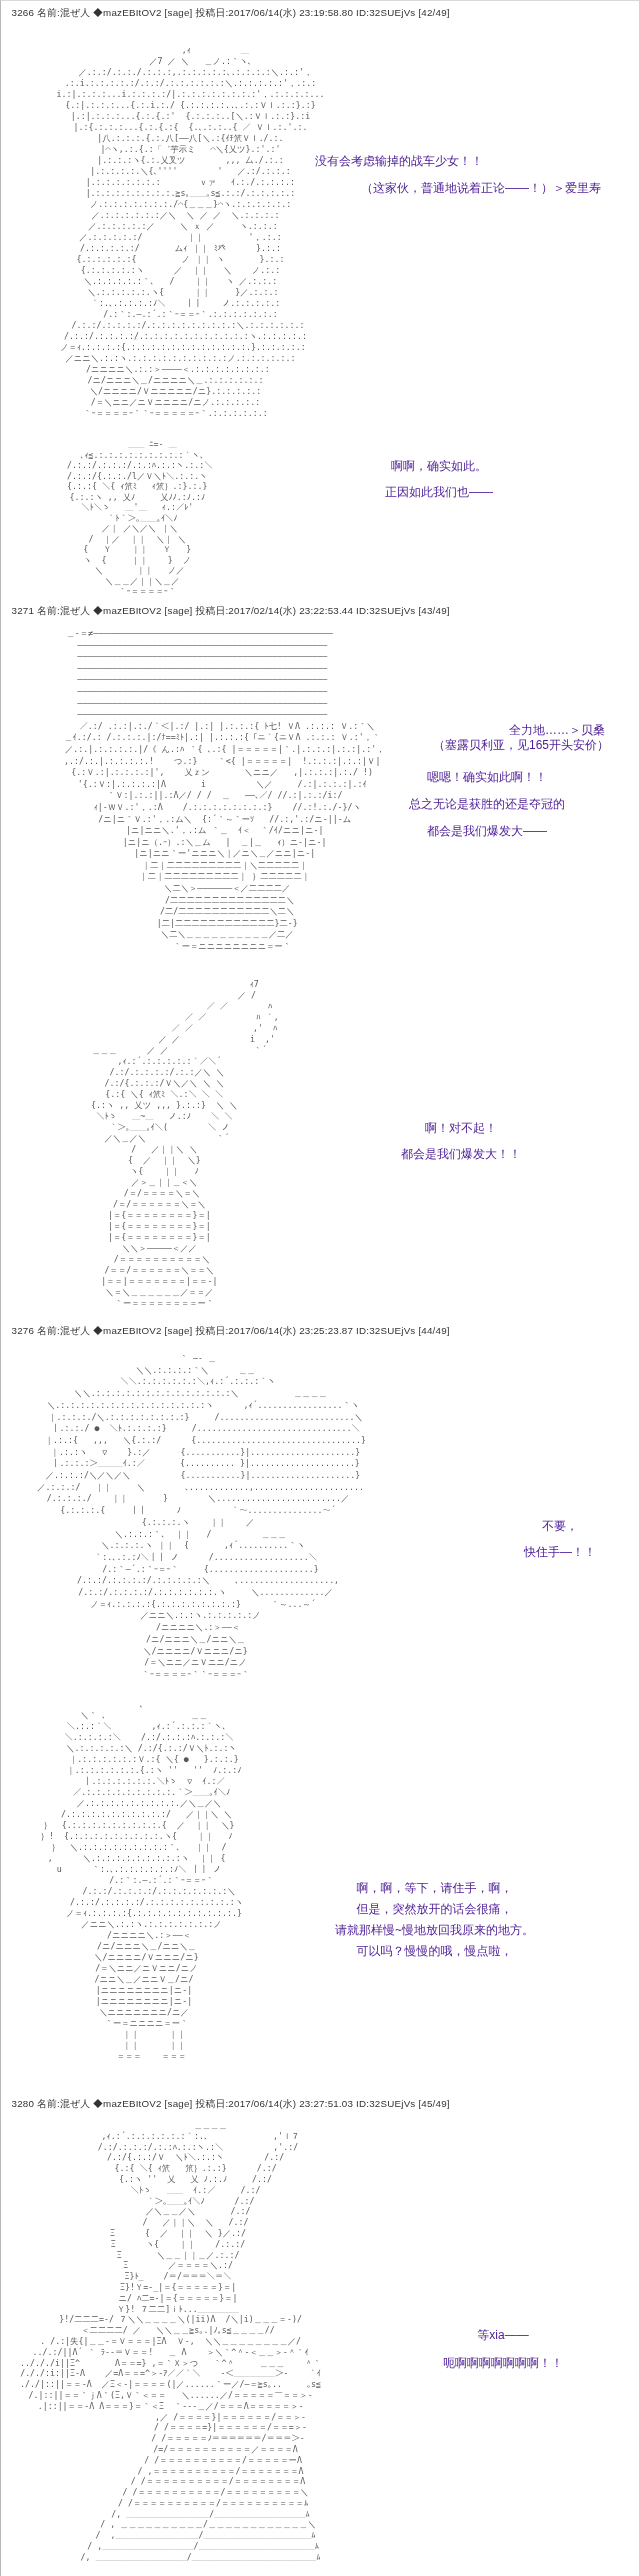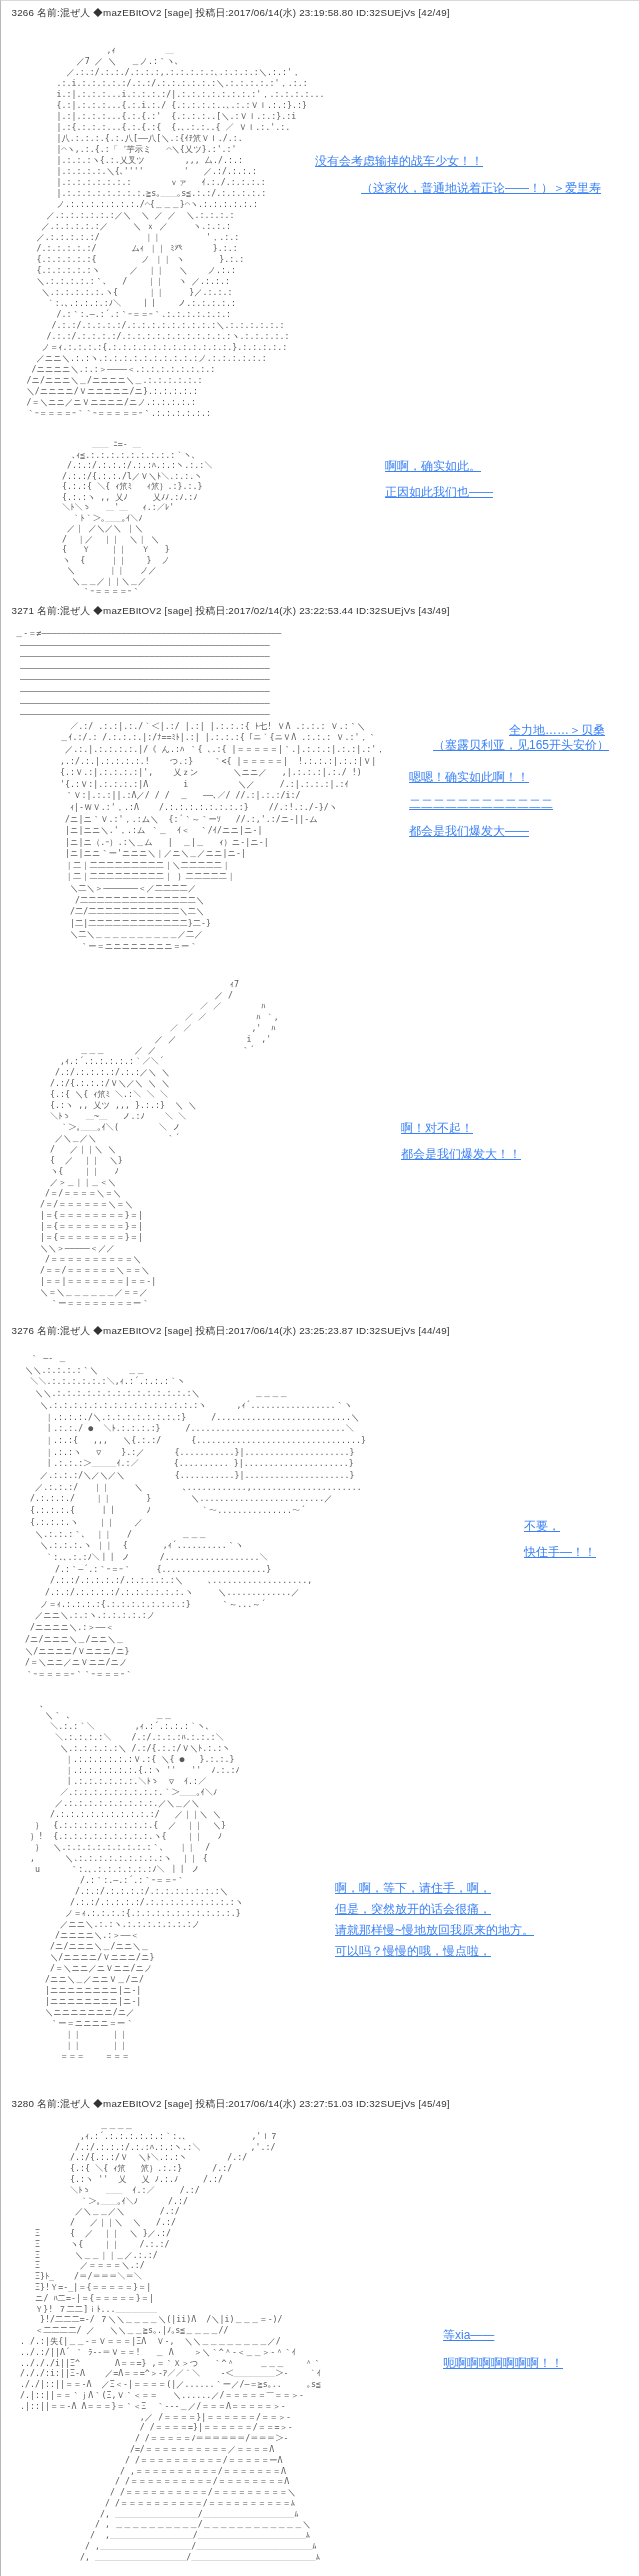--- a/index.html
+++ b/index.html
@@ -1,32 +1,33 @@
 <!DOCTYPE html>
 <html style="font-size:12px"><head>
 <meta charset="utf-8">
 <style>
   html,body { margin:0; padding:0; background:#fff; }
   .page {
     position:relative; width:639px; height:2576px;
     background:#ffffff; overflow:hidden;
     border-left:0.8px solid #b8b8b8; border-top:0.8px solid #d9d9d9;
     font-family:"Liberation Sans", sans-serif;
+    text-align:center;
   }
   .post-header {
     position:absolute; left:10.5px;
     font-size:9.8px; color:#333333; white-space:pre; letter-spacing:0.2px;
   }
   .aa {
     position:absolute; margin:0;
     font-family:"DejaVu Sans Mono", monospace;
     font-size:8.3px; line-height:10.5px; color:#585858; white-space:pre;
   }
   .speech {
-    position:absolute; font-size:12px; color:#3b82f6; white-space:pre;text-decoration:underline;
+    position:absolute; font-size:12px; color:#4c1d95; white-space:pre;
   }
 </style>
 </head>
 <body>
 
 <div class="page">
 
   <div class="post-header" style="top:6px">3266 名前:混ぜ人 ◆mazEBItOV2 [sage] 投稿日:2017/06/14(水) 23:19:58.80 ID:32SUEjVs [42/49]</div>
   <pre class="aa" style="left:10.5px; top:44px; line-height:11px">                   ,ｨ          ＿
              ／7 ／ ＼   ＿ノ.:｀ヽ､
@@ -107,21 +108,21 @@
            ｜二｜二二二二二二二二二｜ ｝二二二二二｜
             ＼二＼＞―――――――＜／二二二二／
              /二二二二二二二二二二二二二二＼
             /二/二二二二二二二二二二二＼二＼
             |二|二二二二二二二二二二二二}二-}
             ＼二＼＿＿＿＿＿＿＿＿＿＿／二／
               ｀ー＝ニニニニニニニニ＝ー｀</pre>
   <div class="speech" style="left:508px; top:721px">全力地……＞贝桑</div>
   <div class="speech" style="left:432px; top:736px">（塞露贝利亚，见165开头安价）</div>
   <div class="speech" style="left:408px; top:763px; line-height:27px">嗯嗯！确实如此啊！！
-二二二二二二二二二二二二
+总之无论是获胜的还是夺冠的
 都会是我们爆发大——</div>
   <pre class="aa" style="left:9px; top:978px; line-height:11px">                                            ｨ7
                                          ／ /
                                       ／ ／        ﾊ
                                    ／ ／          ﾊ ｀,
                                 ／ ／            ,'  ﾊ
                              ／ ／              i  ,'
               ＿＿＿      ／ ／                 ｀´
           ,ｨ.:´.:.:.:.:.:｀／＼´
          /.:/.:.:.:.:/.:.:／＼ ＼

